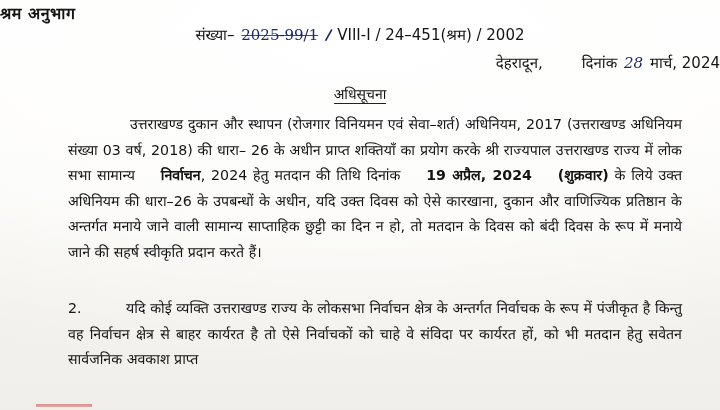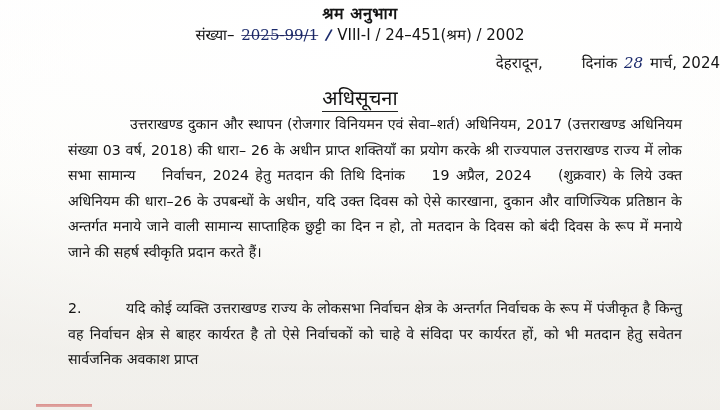--- a/index.html
+++ b/index.html
@@ -34,21 +34,21 @@
   .ink {
     color: #141414;
     font-family: "DejaVu Sans", sans-serif;
   }
   
   .hdr {
     position: absolute;
     left: 0;
     right: 0;
     top: 2px;
-    text-align: center;
+    text-align: left;
   }
   .hdr-title {
     font-size: 16px;
     letter-spacing: 0.5px;
     font-weight: 600;
   }
   .line-no {
     position: absolute;
     top: 24px;
     left: 0;
@@ -88,21 +88,21 @@
     font-style: italic;
     color: #1b2a6b;
     padding: 0 2px;
   }
   .subject {
     position: absolute;
     top: 84px;
     left: 0;
     right: 0;
     text-align: center;
-    font-size: 20px;
+    font-size: 14px;
   }
   .subject span {
     border-bottom: 1px solid #222;
     padding-bottom: 1px;
   }
   
   .body {
     position: absolute;
     left: 68px;
     right: 38px;
@@ -130,21 +130,21 @@
   .para2 .txt {
     display: block;
     padding-left: 0;
     margin-top: 31px;
   }
   .para2 .indent2 {
     display: inline-block;
     width: 58px;
   }
   b, .bold {
-    font-weight: 400;
+    font-weight: 700;
     margin-left: 20px;
   }
   .redmark {
     position: absolute;
     left: 36px;
     bottom: 3px;
     width: 56px;
     height: 3px;
     background: #c01f1f;
     opacity: 0.85;

